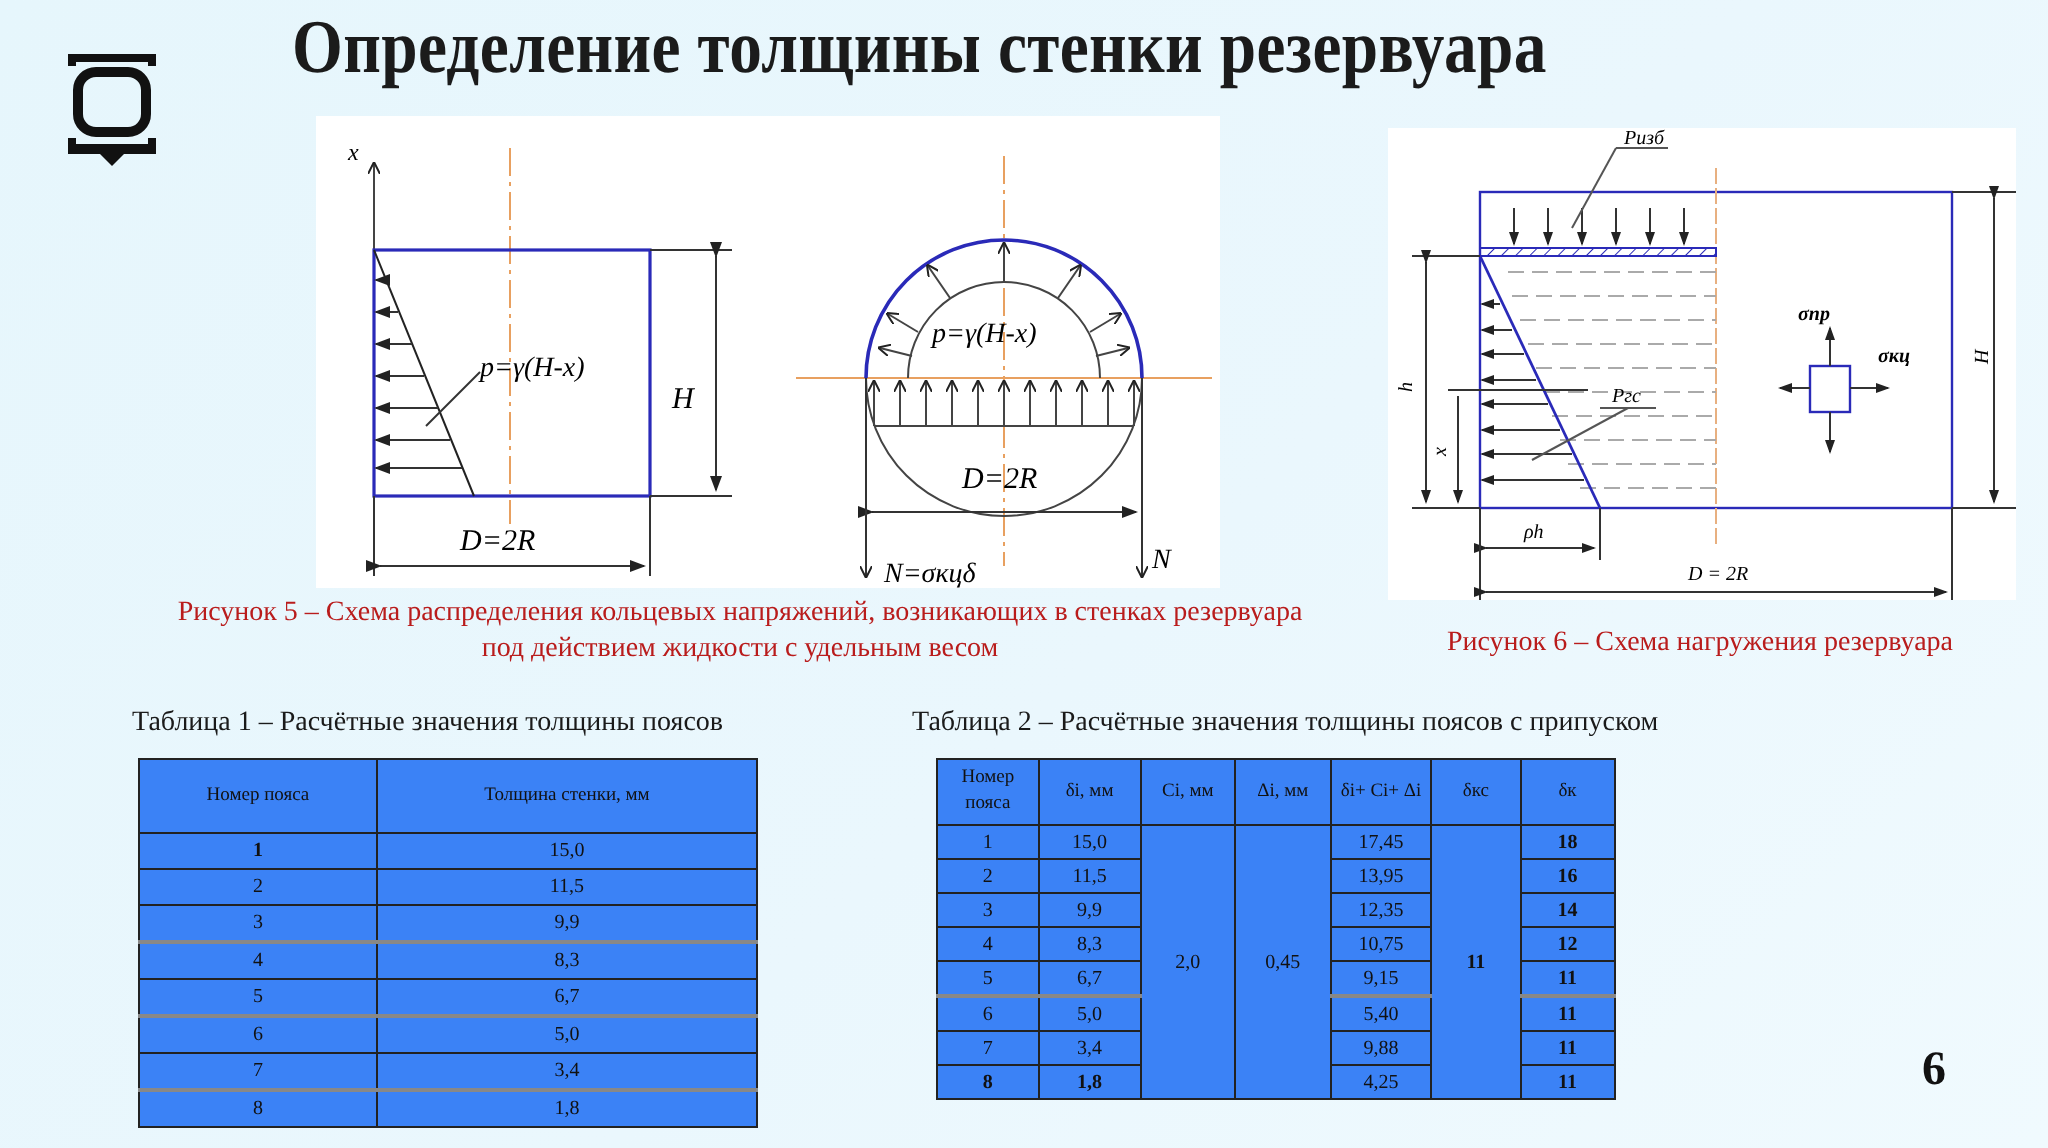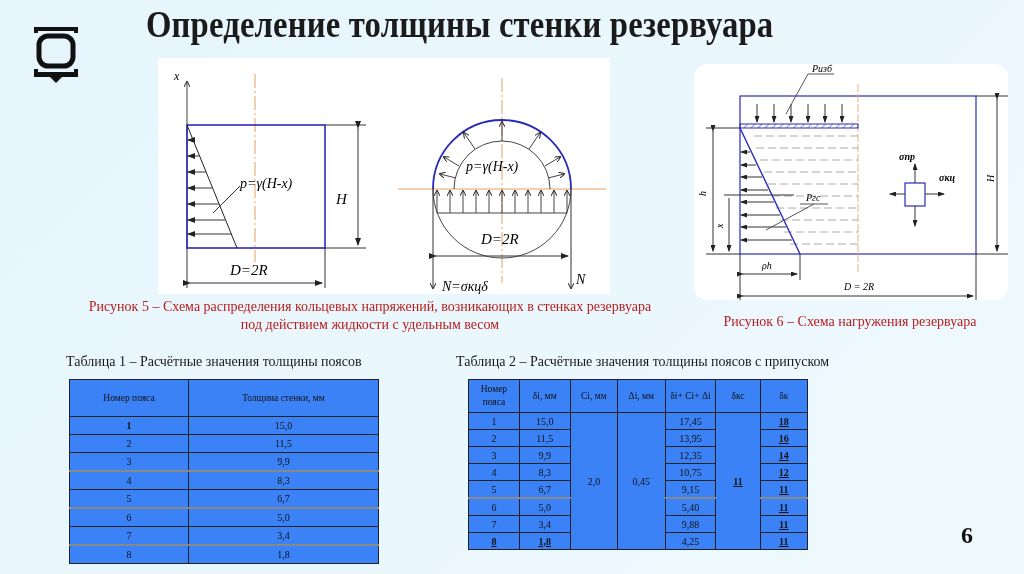--- a/index.html
+++ b/index.html
@@ -9,36 +9,36 @@
     font-family: "Liberation Serif", serif; color:#111;
   }
   .logo { position:absolute; left:30px; top:25px; width:52px; height:60px; }
   .title {
     position:absolute; left:146px; top:2px; font-size:38px; font-weight:bold;
     color:#1b1b1b; letter-spacing:0.2px; white-space:nowrap;
     transform: scaleX(0.86); transform-origin:left top;
   }
   .fig { position:absolute; background:#fff; }
   .fig5 { left:158px; top:58px; width:452px; height:236px; }
-  .fig6 { left:694px; top:64px; width:314px; height:236px;border-radius:14px; }
+  .fig6 { left:694px; top:64px; width:314px; height:236px; }
   .caption { position:absolute; font-size:14px; text-align:center; line-height:18px; color:#b91c1c; }
   .cap5 { left:60px; top:298px; width:620px; }
   .cap6 { left:700px; top:313px; width:300px; }
   .tcap { position:absolute; font-size:14px; color:#1a1a1a; white-space:nowrap; }
   .tcap1 { left:66px; top:354px;text-align:center; }
   .tcap2 { left:456px; top:354px; }
   table { border-collapse:collapse; position:absolute; background:#3b82f6; font-family:"Liberation Serif", serif; }
   .t1 { left:69px; top:379px; width:310px; }
   .t1 td, .t1 th { border:1px solid #222; text-align:center; font-size:10px; height:17px; padding:0; font-weight:normal; }
   .t1 th { height:36px; font-size:9.5px; }
   .t1 tr.grey td { border-top:2px solid #888; }
   .t2 { left:468px; top:379px; width:340px; }
   .t2 td, .t2 th { border:1px solid #222; text-align:center; font-size:10px; height:16px; padding:0; font-weight:normal; }
   .t2 th { height:32px; font-size:9.5px; line-height:13px; }
-  .t2 td.b { font-weight:bold;text-decoration:underline; }
+  .t2 td.b { font-weight:bold; }
   .t2 tr.grey td.g { border-top:2px solid #888; }
   .pagenum { position:absolute; left:961px; top:522px; font-size:24px; font-weight:bold; }
   svg text { font-family:"Liberation Serif", serif; }
 </style>
 </head>
 <body>
 
 <div class="logo">
   <svg width="52" height="60" viewBox="0 0 52 60">
     <path d="M4 2 H48 V8 H44 V6 H8 V8 H4 Z" fill="#111"></path>

